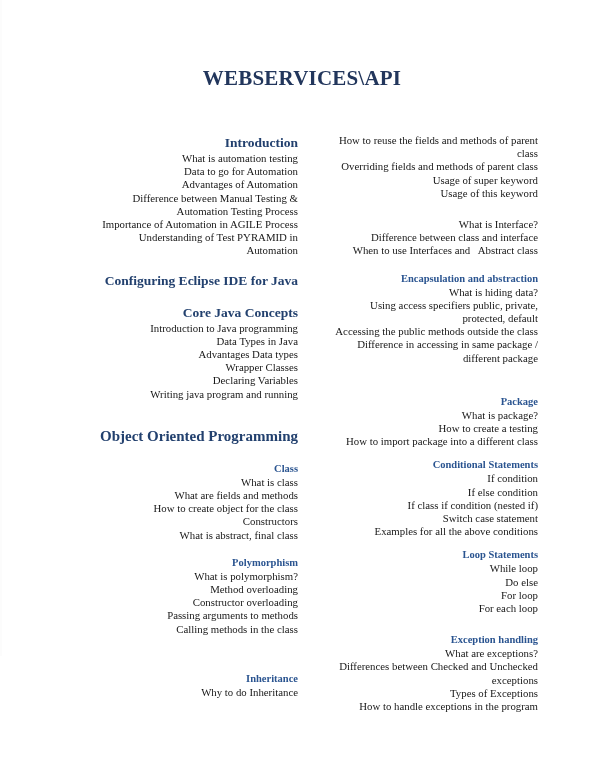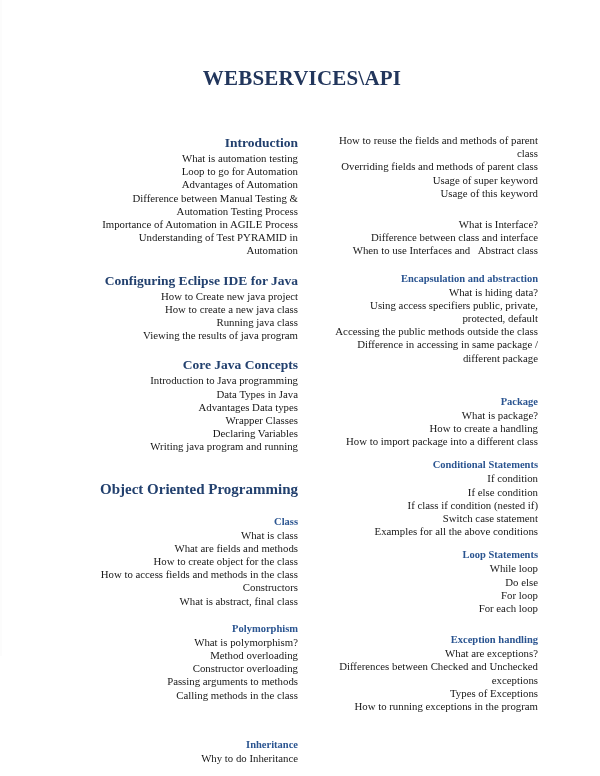--- a/index.html
+++ b/index.html
@@ -111,38 +111,32 @@
 
   <div class="doc-title">WEBSERVICES\API</div>
 
   <div class="columns">
 
     <div class="col col-left" id="col-left">
         <div class="section">
           <div class="h-major">Introduction</div>
           <ul class="items">
             <li>What is automation testing</li>
-            <li>Loop to go for Automation</li>
+            <li>Data to go for Automation</li>
             <li>Advantages of Automation</li>
             <li>Difference between Manual Testing &amp;</li>
             <li>Automation Testing Process</li>
             <li>Importance of Automation in AGILE Process</li>
             <li>Understanding of Test PYRAMID in</li>
             <li>Automation</li>
           </ul>
         </div>
         <div style="height: 14px;"></div>
         <div class="section">
           <div class="h-major">Configuring Eclipse IDE for Java</div>
-          <ul class="items">
-            <li>How to Create new java project</li>
-            <li>How to create a new java class</li>
-            <li>Running java class</li>
-            <li>Viewing the results of java program</li>
-          </ul>
         </div>
         <div style="height: 14px;"></div>
         <div class="section">
           <div class="h-major">Core Java Concepts</div>
           <ul class="items">
             <li>Introduction to Java programming</li>
             <li>Data Types in Java</li>
             <li class="indent">Advantages Data types</li>
             <li class="indent">Wrapper Classes</li>
             <li>Declaring Variables</li>
@@ -153,21 +147,20 @@
         <div class="section">
           <div class="h-big">Object Oriented Programming</div>
         </div>
         <div style="height: 14px;"></div>
         <div class="section">
           <div class="h-sub">Class</div>
           <ul class="items">
             <li>What is class</li>
             <li>What are fields and methods</li>
             <li>How to create object for the class</li>
-            <li>How to access fields and methods in the class</li>
             <li>Constructors</li>
             <li>What is abstract, final class</li>
           </ul>
         </div>
         <div style="height: 14px;"></div>
         <div class="section">
           <div class="h-sub">Polymorphism</div>
           <ul class="items">
             <li>What is polymorphism?</li>
             <li>Method overloading</li>
@@ -213,21 +206,21 @@
             <li>Accessing the public methods outside the class</li>
             <li>Difference in accessing in same package /</li>
             <li>different package</li>
           </ul>
         </div>
         <div style="height: 30px;"></div>
         <div class="section">
           <div class="h-sub">Package</div>
           <ul class="items">
             <li>What is package?</li>
-            <li>How to create a handling</li>
+            <li>How to create a testing</li>
             <li>How to import package into a different class</li>
           </ul>
         </div>
         <div style="height: 10px;"></div>
         <div class="section">
           <div class="h-sub">Conditional Statements</div>
           <ul class="items">
             <li>If condition</li>
             <li>If else condition</li>
             <li>If class if condition (nested if)</li>
@@ -246,20 +239,20 @@
           </ul>
         </div>
         <div style="height: 18px;"></div>
         <div class="section">
           <div class="h-sub">Exception handling</div>
           <ul class="items">
             <li>What are exceptions?</li>
             <li>Differences between Checked and Unchecked</li>
             <li>exceptions</li>
             <li>Types of Exceptions</li>
-            <li>How to running exceptions in the program</li>
+            <li>How to handle exceptions in the program</li>
           </ul>
         </div>
       </div>
 
   </div>
 
 </div>
 
 </body></html>

